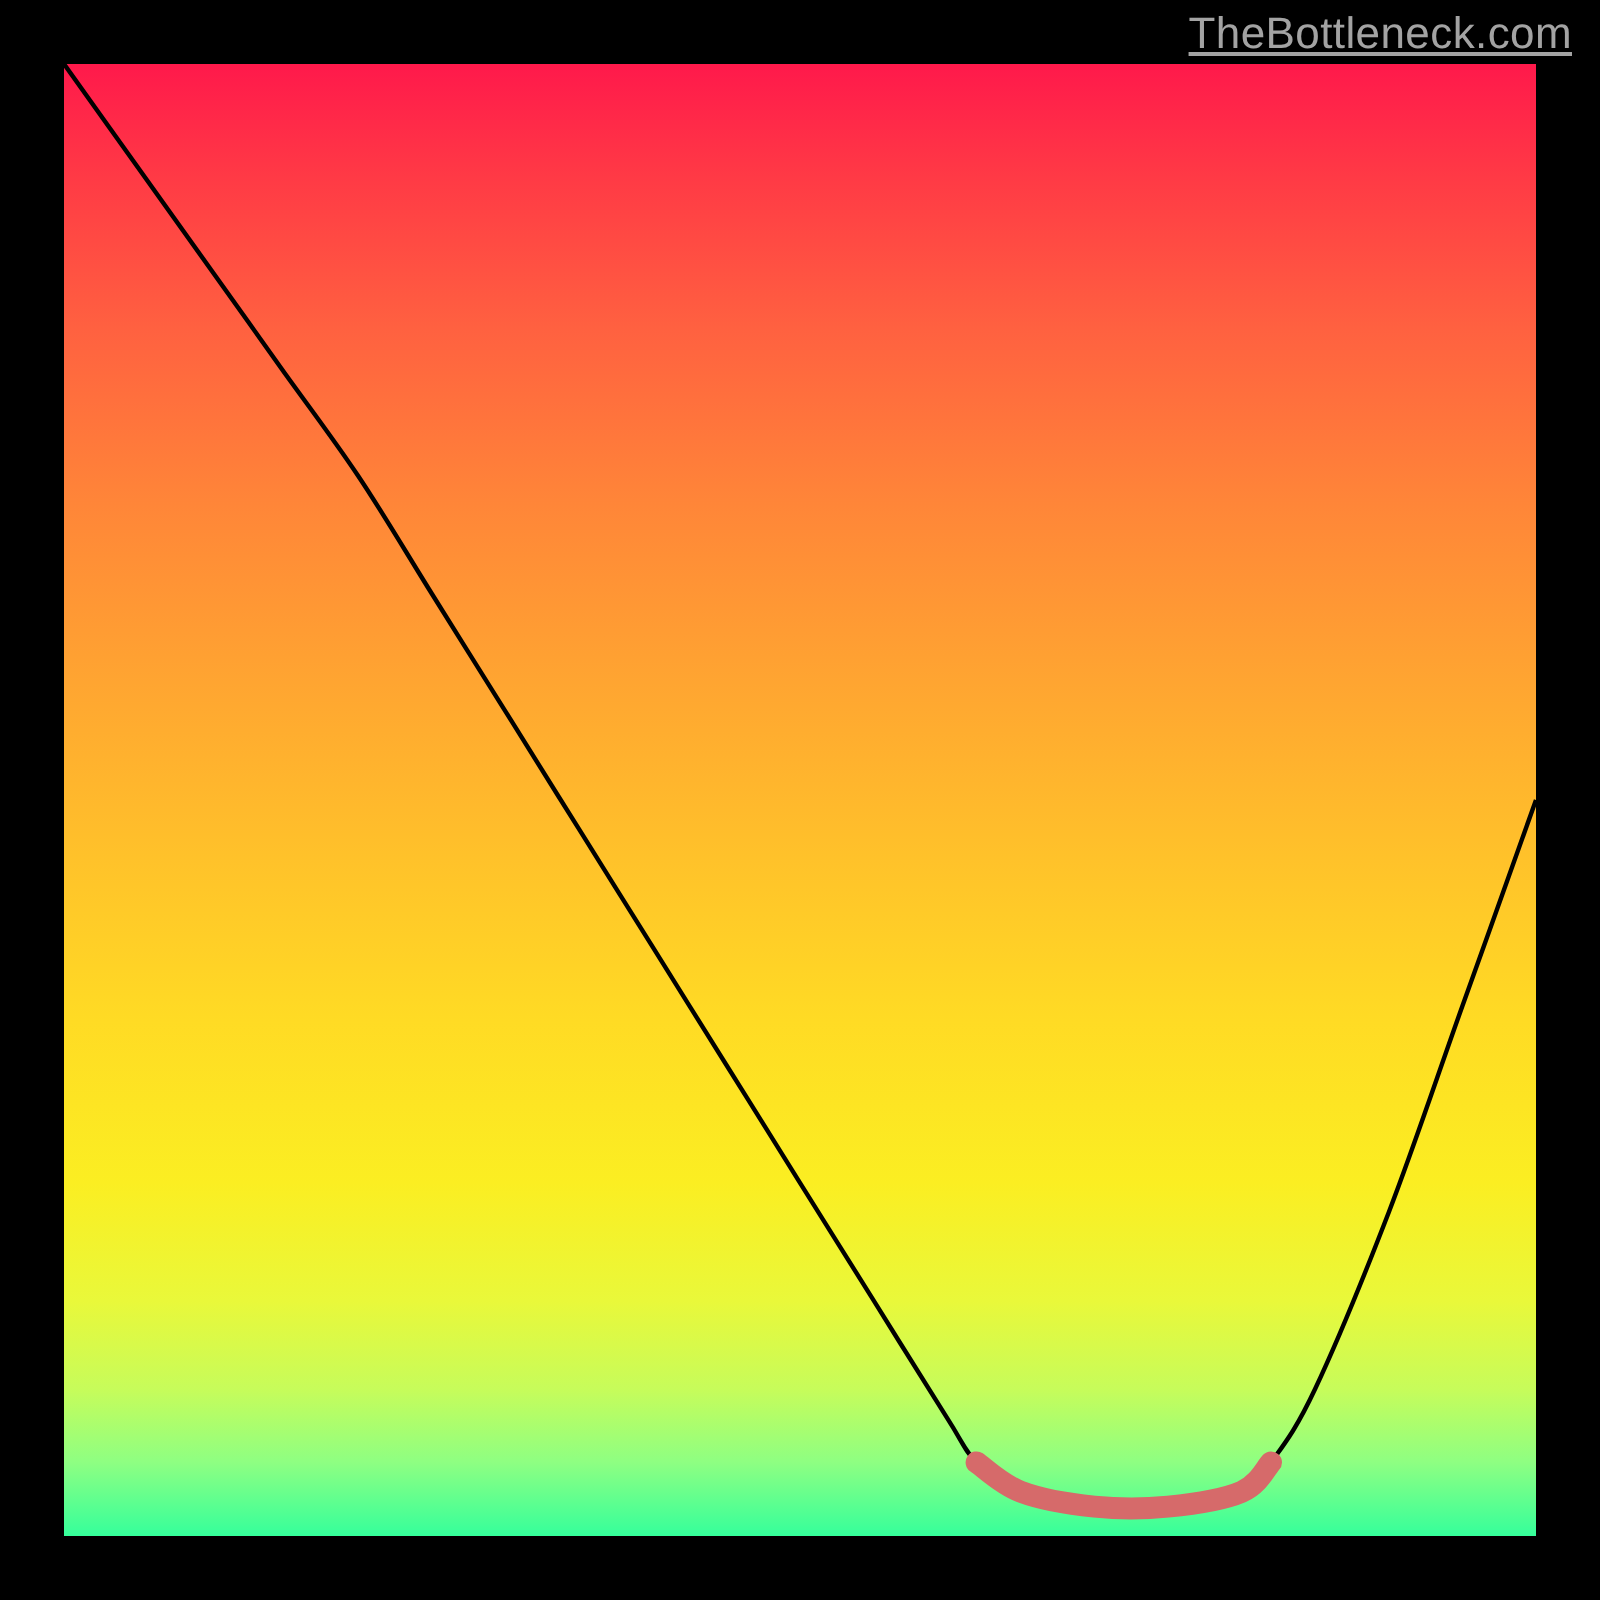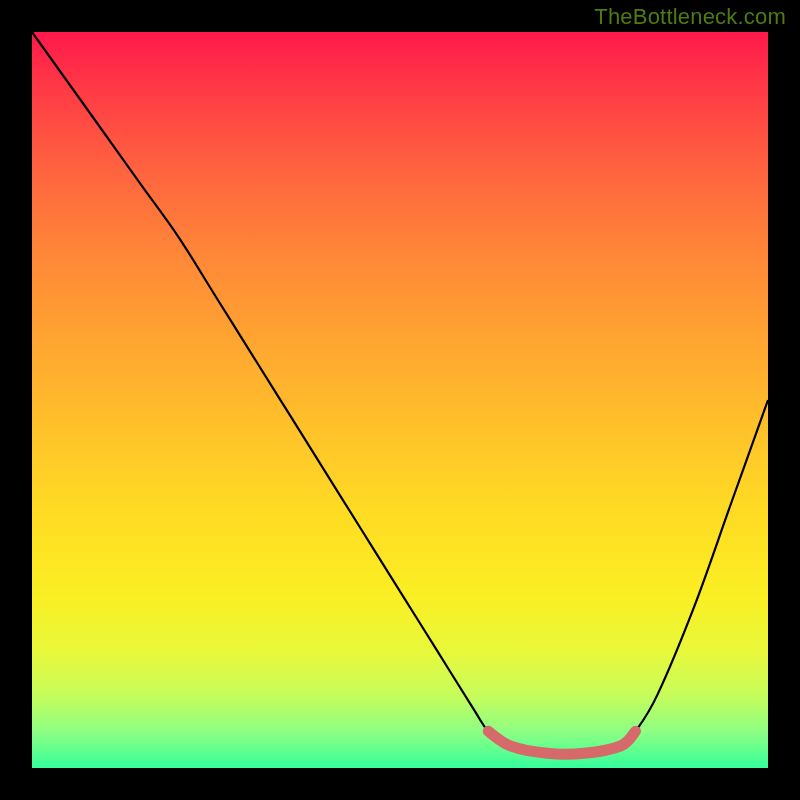--- a/index.html
+++ b/index.html
@@ -7,26 +7,27 @@
   .frame {
     position: relative;
     width: 800px;
     height: 800px;
     background: #000;
   }
   .watermark {
     position: absolute;
     top: 4px;
     right: 14px;
-    color: #4d7c0f;
+    color: #a3a3a3;
     font-family: Arial, Helvetica, sans-serif;
     font-size: 22px;
     font-weight: 500;
     letter-spacing: 0.2px;
     z-index: 5;
+    text-decoration: underline;
   }
   .plot {
     position: absolute;
     left: 32px;
     top: 32px;
     width: 736px;
     height: 736px;
     overflow: hidden;
   }
   .gradient {

